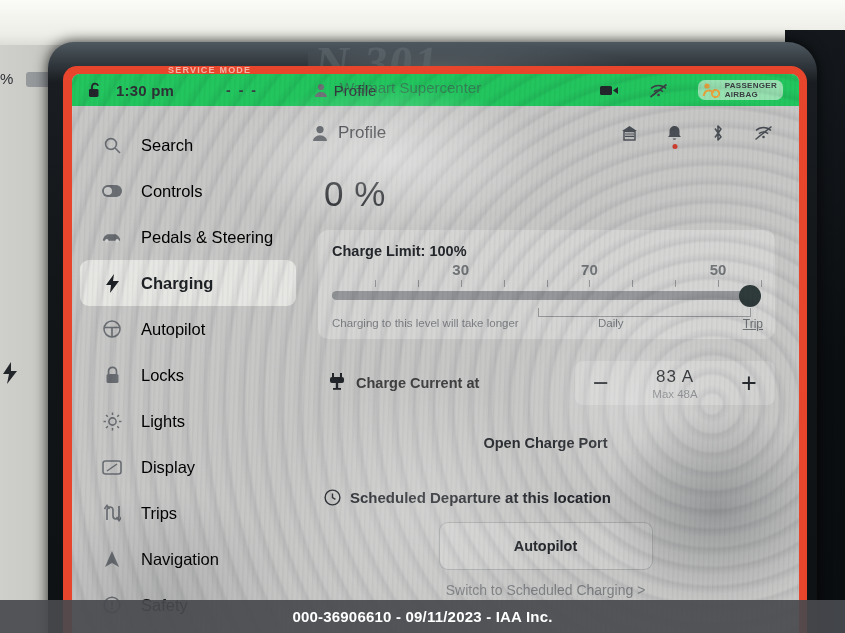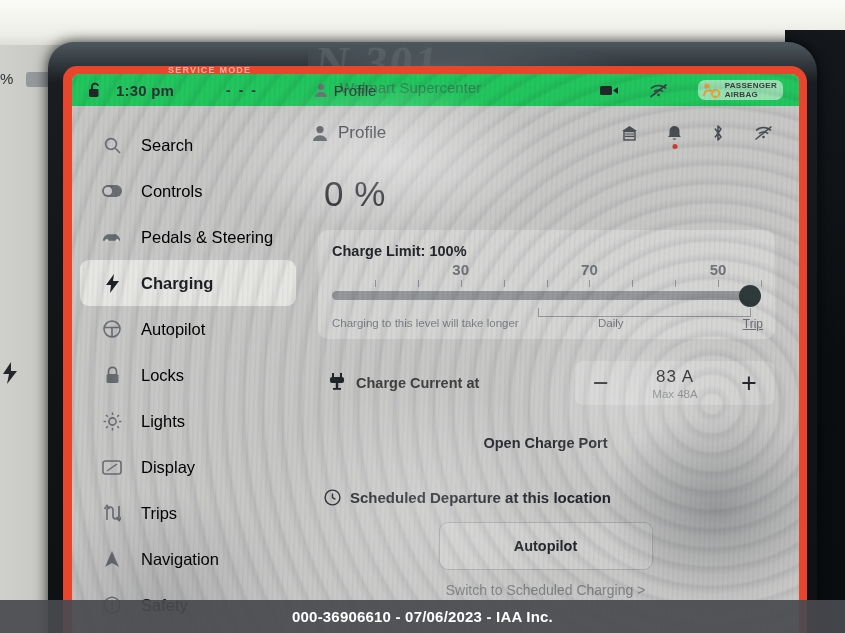--- a/index.html
+++ b/index.html
@@ -585,14 +585,14 @@
 
     <div class="moire"></div>
     <div class="moire2"></div>
     <div class="glare-blob" style="left:150px;top:10px;width:330px;height:150px;"></div>
     <div class="glare-blob" style="left:430px;top:230px;width:260px;height:200px;opacity:.55;"></div>
     <div class="glare-blob" style="left:200px;top:300px;width:300px;height:260px;opacity:.45;"></div>
     <div class="shadow-blob" style="left:530px;top:340px;width:230px;height:190px;"></div>
     <div class="shadow-blob" style="left:-40px;top:420px;width:260px;height:220px;opacity:.5;"></div>
   </div>
 
-  <div class="watermark">000-36906610 - 07/06/2023 - IAA Inc.</div>
+  <div class="watermark">000-36906610 - 09/11/2023 - IAA Inc.</div>
 </div>
 
 </body></html>

